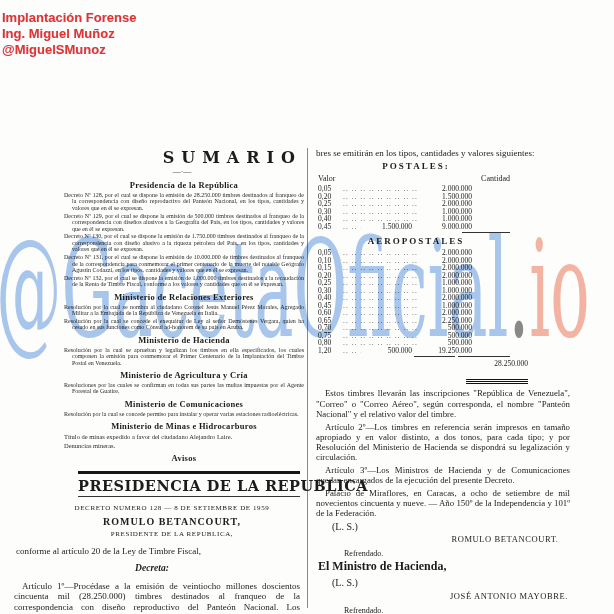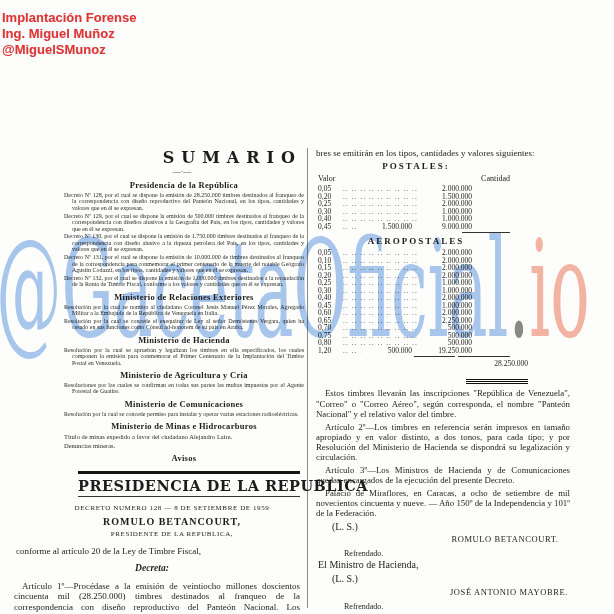--- a/index.html
+++ b/index.html
@@ -63,21 +63,21 @@
   .total-dash .d2{width:60px;margin-left:3px;border-top:1px solid #333;}
   .total-row{width:254px;font-size:7.5px;text-align:right;margin:2px 0 11px 0;padding-right:42px;box-sizing:border-box;}
   .total-rule{width:62px;margin:1px 0 4px 150px;border-top:1px solid #111;border-bottom:3px double #111;height:1px;}
 
   
   .sig-ls{font-size:10px;margin:3px 0 0 16px;}
   .sig-name{font-size:8.5px;letter-spacing:.6px;margin:2px 0 0 0;text-align:center;}
   .n1{margin-left:92px;}
   .n2{margin-left:100px;margin-top:3px;}
   .sig-ref{font-size:8px;margin:5px 0 0 28px;}
-  .sig-title{font-size:10px;margin:1px 0 0 2px;}
+  .sig-title{font-size:12px;margin:1px 0 0 2px;font-weight:bold;}
 
   
   .watermark{position:absolute;top:222px;left:-4px;z-index:5;pointer-events:none;
              font-family:"DejaVu Serif",serif;font-size:135px;line-height:135px;white-space:nowrap;
              transform:scaleX(.485);transform-origin:left top;mix-blend-mode:multiply;}
   .wm-blue{color:#a9c8ee;}
   .wm-dot{color:#8a8a8a;}
   .wm-tld{color:#f5b5a4;}
 </style>
 </head>

